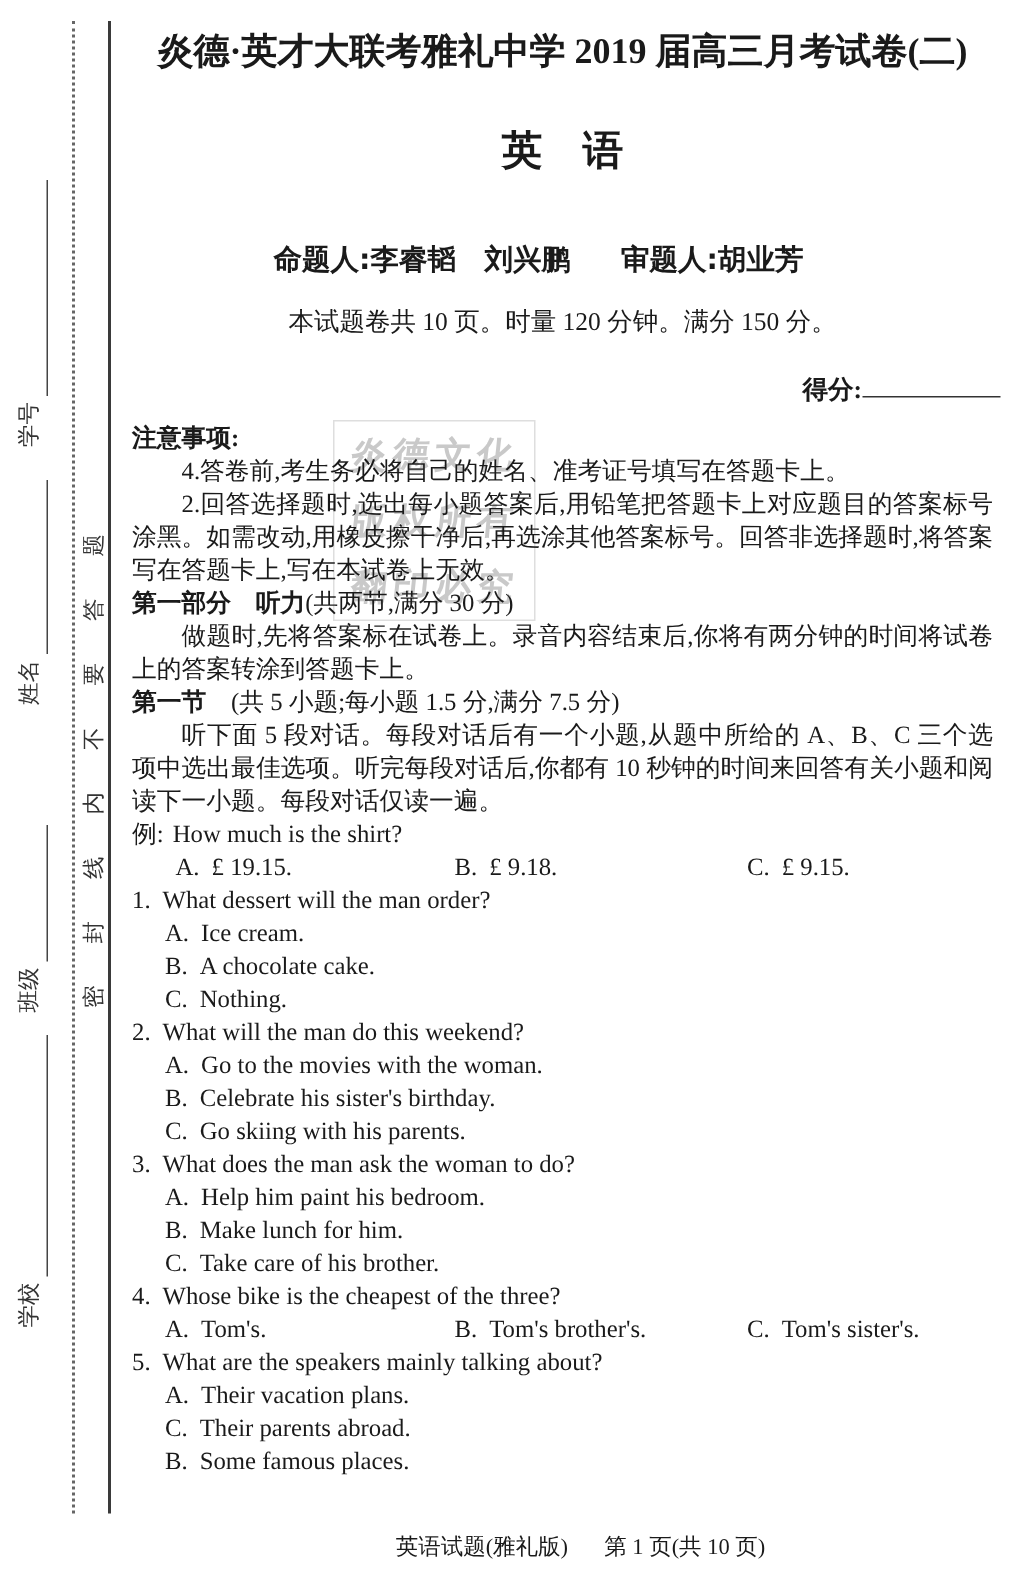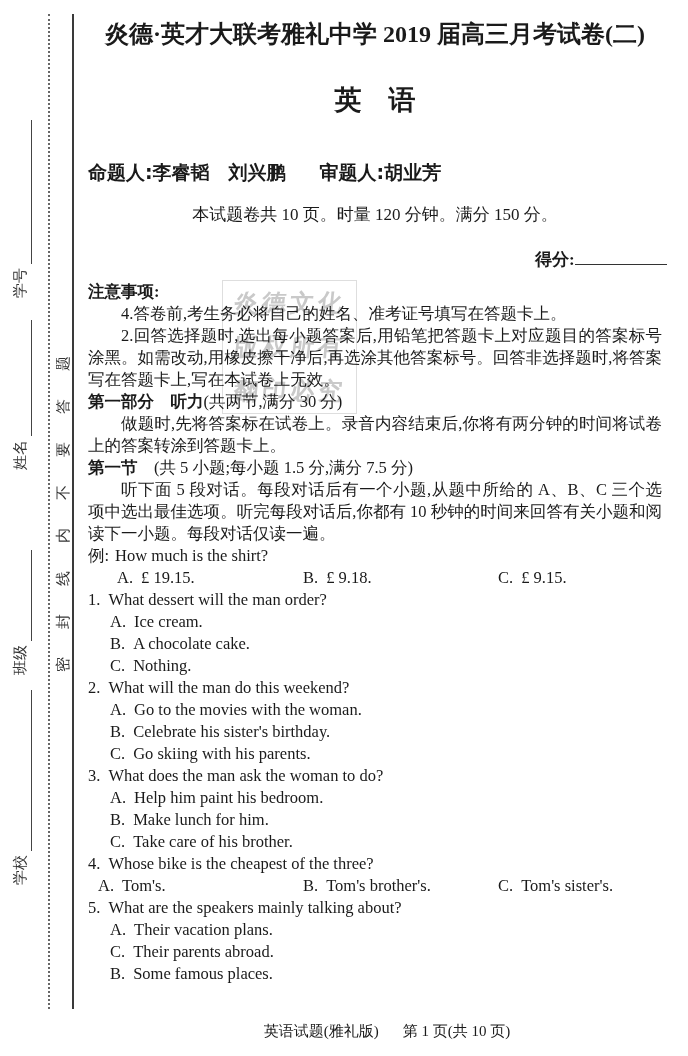--- a/index.html
+++ b/index.html
@@ -25,36 +25,36 @@
   
   .wm-box{
     left:222px;top:280px;width:133px;height:132px;border:1px solid #dedede;
     display:flex;flex-direction:column;justify-content:space-around;align-items:center;
     z-index:0;pointer-events:none;
   }
   .wm-line{color:#c9c9c9;font-size:24px;font-weight:bold;letter-spacing:4px;transform:skewX(-6deg);white-space:nowrap;}
   
   .exam-title{left:88px;top:18px;width:574px;text-align:center;font-size:24px;font-weight:bold;white-space:nowrap;z-index:2;}
   .subject-title{left:88px;top:82px;width:574px;text-align:center;font-size:27px;font-weight:bold;z-index:2;}
-  .setters{left:88px;top:160px;width:574px;font-size:19px;font-weight:bold;
+  .setters{left:72px;top:160px;width:574px;text-align:center;font-size:19px;font-weight:bold;
     font-family:"DejaVu Sans","Liberation Sans",sans-serif;z-index:2;}
   .setters .gap{display:inline-block;width:34px;}
   .paper-info{left:88px;top:203px;width:574px;text-align:center;font-size:17px;z-index:2;}
   .score-row{left:535px;top:248px;font-size:17px;font-weight:bold;z-index:2;}
   .score-row .score-line{display:inline-block;width:92px;height:14px;border-bottom:1.5px solid #333;}
   
   .content{left:88px;top:281px;width:574px;font-size:16.5px;line-height:22px;z-index:2;}
   .content p{margin:0;text-align:justify;}
   .p-indent{text-indent:2em;}
   .bold{font-weight:bold;}
   .q-line{white-space:nowrap;}
   .q-opt{padding-left:22px;white-space:nowrap;}
   .opt-label{margin-right:8px;}
   .inline-row{position:relative;height:22px;}
-  .inline-row .optA{position:absolute;left:10px;white-space:nowrap;}
+  .inline-row .optA{position:absolute;left:22px;white-space:nowrap;}
   .inline-row.example .optA{left:29px;}
   .inline-row .optB{position:absolute;left:215px;white-space:nowrap;}
   .inline-row .optC{position:absolute;left:410px;white-space:nowrap;}
   .ex-prefix{margin-right:6px;}
   
   .footer{left:100px;top:1022px;width:574px;text-align:center;font-size:15px;z-index:2;}
   .footer .fgap{display:inline-block;width:24px;}
 </style>
 </head>
 <body>

